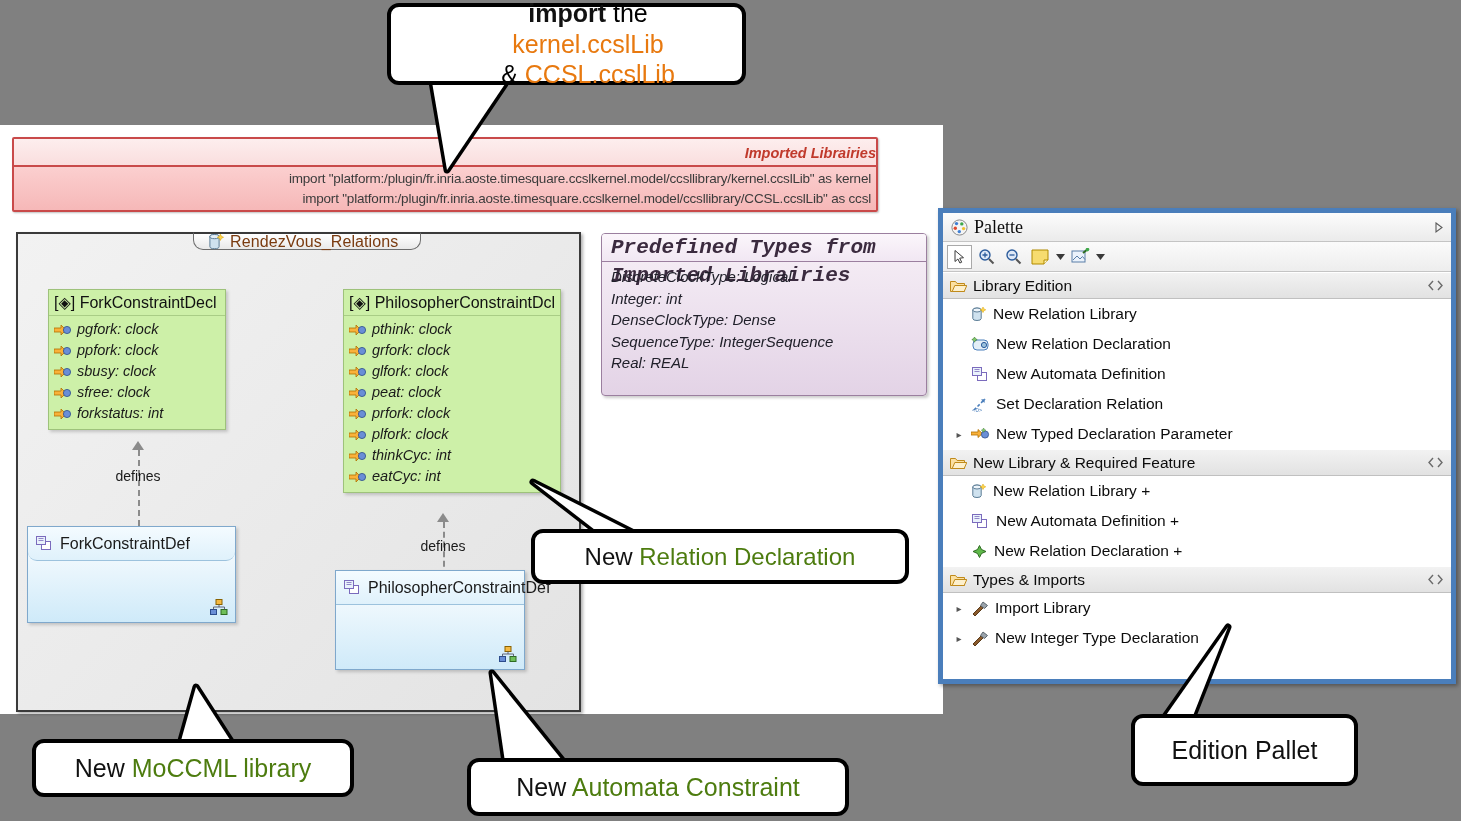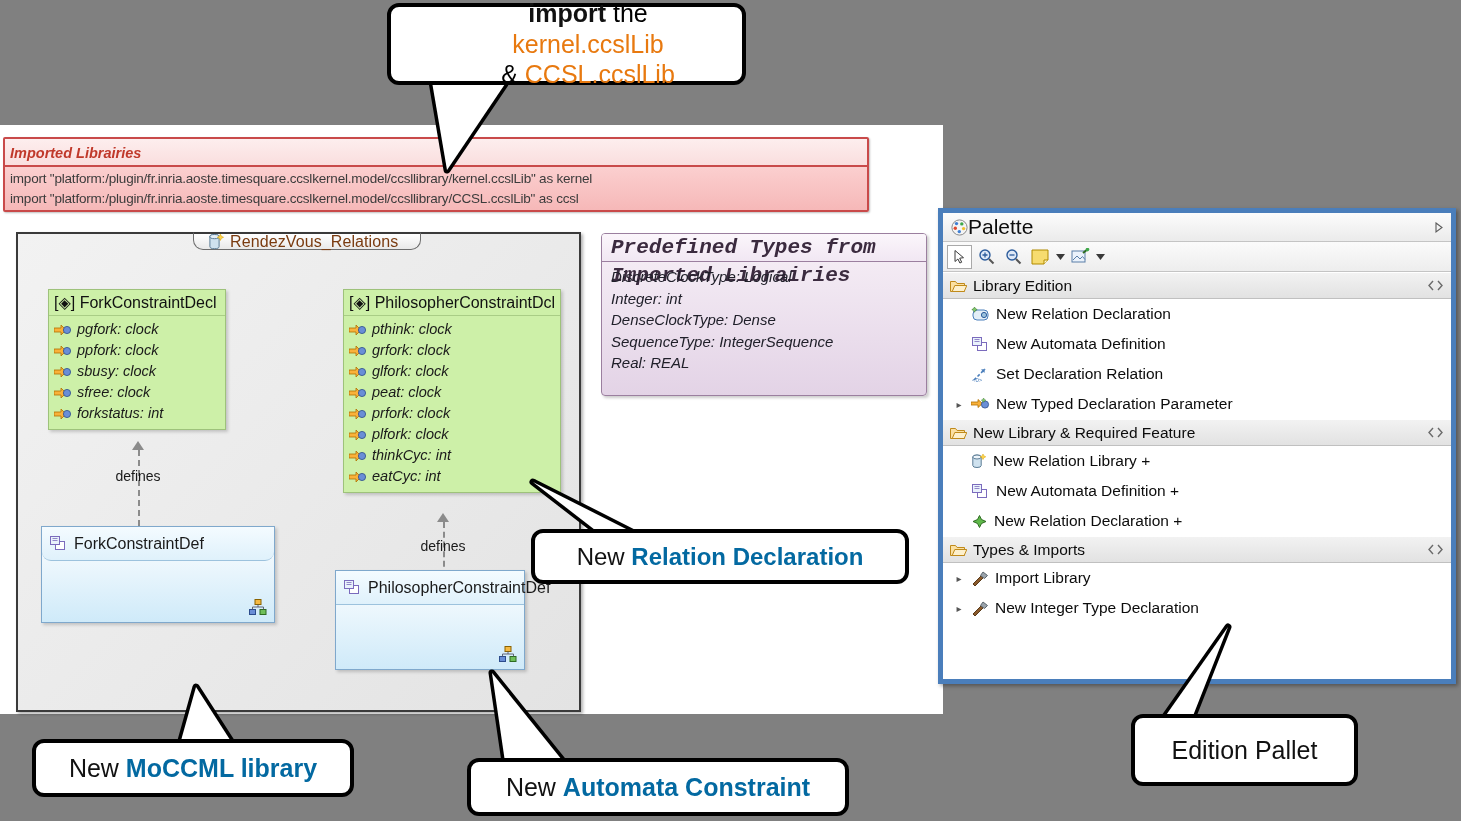--- a/index.html
+++ b/index.html
@@ -12,24 +12,25 @@
   }
 
   
   #canvas{
     position:absolute; left:0; top:125px; width:943px; height:589px;
     background:#ffffff;
   }
 
   
   #imported-libs{
-    position:absolute; left:3px; top:137px; width:866px; height:75px;
+    position:absolute; left:12px; top:137px; width:866px; height:75px;
     border:2px solid #c94a4a; border-radius:2px;
     background:linear-gradient(#fde8e8,#f9cfcf);
     box-shadow:1px 1px 2px rgba(0,0,0,.25);
+    text-align:right;
   }
   #imported-libs .il-title{
     height:28px; line-height:28px; padding-left:5px;
     font-style:italic; font-weight:bold; font-size:14.5px; color:#c0392b;
     background:linear-gradient(#fdeeee,#fadede);
     border-bottom:2px solid #c94a4a;
   }
   #imported-libs .il-body{
     padding:2px 5px 0 5px;
     background:linear-gradient(#fbcfcf,#f6b8b8);
@@ -141,21 +142,21 @@
     position:absolute; left:938px; top:208px; width:518px; height:476px;
     background:#ffffff;
     border:5px solid #4a7ebb;
     box-shadow:2px 2px 4px rgba(0,0,0,.35);
   }
   #palette-header{
     display:flex; align-items:center; height:29px;
     background:linear-gradient(#fcfcfc,#ebebeb);
     border-bottom:1px solid #c4c4c4; padding:0 6px 0 8px;
   }
-  #palette-header .ph-title{ font-size:21px; color:#0c0c0c; flex:1; }
+  #palette-header .ph-title{ font-size:18px; color:#0c0c0c; margin-left:6px; flex:1;font-family:Liberation Serif, serif; }
   #palette-toolbar{
     display:flex; align-items:center; height:30px; gap:2px;
     background:linear-gradient(#fbfbfb,#ededed);
     border-bottom:1px solid #c4c4c4; padding-left:4px;
   }
   #palette-toolbar .tb-btn{
     width:25px; height:24px; display:flex; align-items:center; justify-content:center;
   }
   #palette-toolbar .tb-btn.sel{ border:1px solid #a9a9a9; background:#ffffff; }
   #palette-toolbar .tb-caret{ width:11px; height:24px; display:flex; align-items:center; justify-content:center; }
@@ -175,21 +176,21 @@
   
   .callout{
     position:absolute;
     background:#ffffff; border:4px solid #000000; border-radius:12px;
     display:flex; align-items:center; justify-content:center;
     text-align:center;
   }
   .callout .co-text{ padding:0 16px; line-height:1.22; }
   .kw{ font-weight:bold; color:#111; }
   .or{ color:#e8790f; }
-  .bl{ color:#0369a1; font-weight:bold;margin-top:30px; }
+  .bl{ color:#4d7c0f; font-weight:normal;margin-top:30px; }
   .bk{ color:#111; font-weight:normal; }
 
   svg.pointer{ position:absolute; overflow:visible; }
 
   
   .ico{ display:inline-block; line-height:0; flex:none; }
 </style>
 </head>
 <body>
 
@@ -339,21 +340,21 @@
     <div class="dl-arrow" style="top:-9px;"></div>
     <div class="dl-label" style="top:18px;">defines</div>
   </div>
 
   <div class="defines-link" style="left:395px; top:288px; width:60px; height:74px;">
     <div class="dl-line"></div>
     <div class="dl-arrow" style="top:-9px;"></div>
     <div class="dl-label" style="top:16px;">defines</div>
   </div>
 
-  <div class="def-box" style="left:23px; top:292px; width:234px; height:97px;">
+  <div class="def-box" style="left:9px; top:292px; width:209px; height:97px;">
     <div class="def-title">
       <span class="ico">
         <svg width="19" height="17" viewBox="0 0 19 17">
           <rect x="6.5" y="6.5" width="9" height="8" fill="#ffffff" stroke="#7b6bbd"></rect>
           <rect x="1.5" y="1.5" width="9" height="8" fill="#e9f2fb" stroke="#7b6bbd"></rect>
           <path d="M3.5 3.5h5M3.5 5.5h5" stroke="#7b6bbd" stroke-width=".8"></path>
         </svg>
       </span>
       <span>ForkConstraintDef</span>
     </div>
@@ -479,106 +480,118 @@
         </svg>
     </span>
     <span class="psh-label">Library Edition</span>
     <span class="ico" style="margin-right:8px;">
       <svg width="15" height="11" viewBox="0 0 15 11">
           <path d="M5 1L1 5.5 5 10M10 1l4 4.5-4 4.5" fill="none" stroke="#6a6a6a" stroke-width="1.4"></path>
         </svg>
     </span>
   </div>
 
-
-  <div class="pal-item">
-    <span class="pi-expander"></span>
-    <span class="ico">
-      <svg width="19" height="16" viewBox="0 0 19 16">
-          <rect x="2" y="4" width="15" height="10" rx="4" fill="#e3eef7" stroke="#4a7ebb"></rect>
-          <circle cx="13" cy="9" r="2.6" fill="#9cc2dd" stroke="#2c5c9c"></circle>
-          <path d="M3.5 1l1 1.6 1.7 1-1.7 1-1 1.7-1-1.7-1.7-1 1.7-1z" fill="#7fc86a" stroke="#2e6b22" stroke-width=".5"></path>
-        </svg>
-    </span>
-    <span class="pi-label">New Relation Declaration</span>
-  </div>
-
-  <div class="pal-item">
-    <span class="pi-expander"></span>
-    <span class="ico">
-      <svg width="19" height="17" viewBox="0 0 19 17">
-          <rect x="6.5" y="6.5" width="9" height="8" fill="#ffffff" stroke="#7b6bbd"></rect>
-          <rect x="1.5" y="1.5" width="9" height="8" fill="#e9f2fb" stroke="#7b6bbd"></rect>
-          <path d="M3.5 3.5h5M3.5 5.5h5" stroke="#7b6bbd" stroke-width=".8"></path>
-        </svg>
-    </span>
-    <span class="pi-label">New Automata Definition</span>
-  </div>
-
-  <div class="pal-item">
-    <span class="pi-expander"></span>
-    <span class="ico">
-      <svg width="19" height="17" viewBox="0 0 19 17">
-          <path d="M3 14L14 3" stroke="#4a7ebb" stroke-width="1.6" stroke-dasharray="3 2"></path>
-          <path d="M14 3l-4 .6L13.4 7z" fill="#4a7ebb"></path>
-          <text x="1" y="16" font-size="6" fill="#4a7ebb">&lt;0&gt;</text>
-        </svg>
-    </span>
-    <span class="pi-label">Set Declaration Relation</span>
-  </div>
-
-  <div class="pal-item">
-    <span class="pi-expander">▸</span>
-    <span class="ico">
-      <svg width="19" height="15" viewBox="0 0 19 15">
-          <path d="M0 5h7V2.5l4.5 4-4.5 4V8H0z" fill="#f9b13a" stroke="#b06f00" stroke-width=".8"></path>
-          <circle cx="14" cy="7.5" r="3.6" fill="#6a8ed6" stroke="#2c4c8c" stroke-width=".8"></circle>
-          <path d="M12.6 1l.8 1.4 1.5.8-1.5.8-.8 1.4-.8-1.4-1.5-.8 1.5-.8z" fill="#7fc86a" stroke="#2e6b22" stroke-width=".4"></path>
-        </svg>
-    </span>
-    <span class="pi-label">New Typed Declaration Parameter</span>
-  </div>
-
-  <div class="pal-section-head">
-    <span class="ico">
-      <svg width="17" height="14" viewBox="0 0 17 14">
-          <path d="M.5 12.5V2.5h5l1.6 2h7.4v8z" fill="#fbe0a2" stroke="#c08a1a"></path>
-          <path d="M2.2 12.5l2.6-6h12l-2.6 6z" fill="#fdf0cd" stroke="#c08a1a"></path>
-        </svg>
-    </span>
-    <span class="psh-label">New Library &amp; Required Feature</span>
-    <span class="ico" style="margin-right:8px;">
-      <svg width="15" height="11" viewBox="0 0 15 11">
-          <path d="M5 1L1 5.5 5 10M10 1l4 4.5-4 4.5" fill="none" stroke="#6a6a6a" stroke-width="1.4"></path>
-        </svg>
-    </span>
-  </div>
-
   <div class="pal-item">
     <span class="pi-expander"></span>
     <span class="ico">
       <svg width="16" height="17" viewBox="0 0 16 17">
           <ellipse cx="6" cy="4" rx="4.2" ry="2" fill="#e3eef7" stroke="#5c7d96"></ellipse>
           <path d="M1.8 4v8.5a4.2 2 0 0 0 8.4 0V4" fill="#cfe2ef" stroke="#5c7d96"></path>
           <ellipse cx="6" cy="4" rx="4.2" ry="2" fill="#eef5fb" stroke="#5c7d96"></ellipse>
           <path d="M12 1l.9 1.9 1.9.9-1.9.9-.9 1.9-.9-1.9-1.9-.9 1.9-.9z" fill="#ffd34d" stroke="#d8a400" stroke-width=".5"></path>
         </svg>
     </span>
-    <span class="pi-label">New Relation Library +</span>
+    <span class="pi-label">New Relation Library</span>
+  </div>
+
+  <div class="pal-item">
+    <span class="pi-expander"></span>
+    <span class="ico">
+      <svg width="19" height="16" viewBox="0 0 19 16">
+          <rect x="2" y="4" width="15" height="10" rx="4" fill="#e3eef7" stroke="#4a7ebb"></rect>
+          <circle cx="13" cy="9" r="2.6" fill="#9cc2dd" stroke="#2c5c9c"></circle>
+          <path d="M3.5 1l1 1.6 1.7 1-1.7 1-1 1.7-1-1.7-1.7-1 1.7-1z" fill="#7fc86a" stroke="#2e6b22" stroke-width=".5"></path>
+        </svg>
+    </span>
+    <span class="pi-label">New Relation Declaration</span>
   </div>
 
   <div class="pal-item">
     <span class="pi-expander"></span>
     <span class="ico">
       <svg width="19" height="17" viewBox="0 0 19 17">
           <rect x="6.5" y="6.5" width="9" height="8" fill="#ffffff" stroke="#7b6bbd"></rect>
           <rect x="1.5" y="1.5" width="9" height="8" fill="#e9f2fb" stroke="#7b6bbd"></rect>
           <path d="M3.5 3.5h5M3.5 5.5h5" stroke="#7b6bbd" stroke-width=".8"></path>
         </svg>
     </span>
+    <span class="pi-label">New Automata Definition</span>
+  </div>
+
+  <div class="pal-item">
+    <span class="pi-expander"></span>
+    <span class="ico">
+      <svg width="19" height="17" viewBox="0 0 19 17">
+          <path d="M3 14L14 3" stroke="#4a7ebb" stroke-width="1.6" stroke-dasharray="3 2"></path>
+          <path d="M14 3l-4 .6L13.4 7z" fill="#4a7ebb"></path>
+          <text x="1" y="16" font-size="6" fill="#4a7ebb">&lt;0&gt;</text>
+        </svg>
+    </span>
+    <span class="pi-label">Set Declaration Relation</span>
+  </div>
+
+  <div class="pal-item">
+    <span class="pi-expander">▸</span>
+    <span class="ico">
+      <svg width="19" height="15" viewBox="0 0 19 15">
+          <path d="M0 5h7V2.5l4.5 4-4.5 4V8H0z" fill="#f9b13a" stroke="#b06f00" stroke-width=".8"></path>
+          <circle cx="14" cy="7.5" r="3.6" fill="#6a8ed6" stroke="#2c4c8c" stroke-width=".8"></circle>
+          <path d="M12.6 1l.8 1.4 1.5.8-1.5.8-.8 1.4-.8-1.4-1.5-.8 1.5-.8z" fill="#7fc86a" stroke="#2e6b22" stroke-width=".4"></path>
+        </svg>
+    </span>
+    <span class="pi-label">New Typed Declaration Parameter</span>
+  </div>
+
+  <div class="pal-section-head">
+    <span class="ico">
+      <svg width="17" height="14" viewBox="0 0 17 14">
+          <path d="M.5 12.5V2.5h5l1.6 2h7.4v8z" fill="#fbe0a2" stroke="#c08a1a"></path>
+          <path d="M2.2 12.5l2.6-6h12l-2.6 6z" fill="#fdf0cd" stroke="#c08a1a"></path>
+        </svg>
+    </span>
+    <span class="psh-label">New Library &amp; Required Feature</span>
+    <span class="ico" style="margin-right:8px;">
+      <svg width="15" height="11" viewBox="0 0 15 11">
+          <path d="M5 1L1 5.5 5 10M10 1l4 4.5-4 4.5" fill="none" stroke="#6a6a6a" stroke-width="1.4"></path>
+        </svg>
+    </span>
+  </div>
+
+  <div class="pal-item">
+    <span class="pi-expander"></span>
+    <span class="ico">
+      <svg width="16" height="17" viewBox="0 0 16 17">
+          <ellipse cx="6" cy="4" rx="4.2" ry="2" fill="#e3eef7" stroke="#5c7d96"></ellipse>
+          <path d="M1.8 4v8.5a4.2 2 0 0 0 8.4 0V4" fill="#cfe2ef" stroke="#5c7d96"></path>
+          <ellipse cx="6" cy="4" rx="4.2" ry="2" fill="#eef5fb" stroke="#5c7d96"></ellipse>
+          <path d="M12 1l.9 1.9 1.9.9-1.9.9-.9 1.9-.9-1.9-1.9-.9 1.9-.9z" fill="#ffd34d" stroke="#d8a400" stroke-width=".5"></path>
+        </svg>
+    </span>
+    <span class="pi-label">New Relation Library +</span>
+  </div>
+
+  <div class="pal-item">
+    <span class="pi-expander"></span>
+    <span class="ico">
+      <svg width="19" height="17" viewBox="0 0 19 17">
+          <rect x="6.5" y="6.5" width="9" height="8" fill="#ffffff" stroke="#7b6bbd"></rect>
+          <rect x="1.5" y="1.5" width="9" height="8" fill="#e9f2fb" stroke="#7b6bbd"></rect>
+          <path d="M3.5 3.5h5M3.5 5.5h5" stroke="#7b6bbd" stroke-width=".8"></path>
+        </svg>
+    </span>
     <span class="pi-label">New Automata Definition +</span>
   </div>
 
   <div class="pal-item">
     <span class="pi-expander"></span>
     <span class="ico">
       <svg width="17" height="15" viewBox="0 0 17 15">
           <path d="M8.5 1.5l2 4 4.5 2-4.5 2-2 4-2-4-4.5-2 4.5-2z" fill="#5fb84a" stroke="#2e6b22"></path>
         </svg>
     </span>

